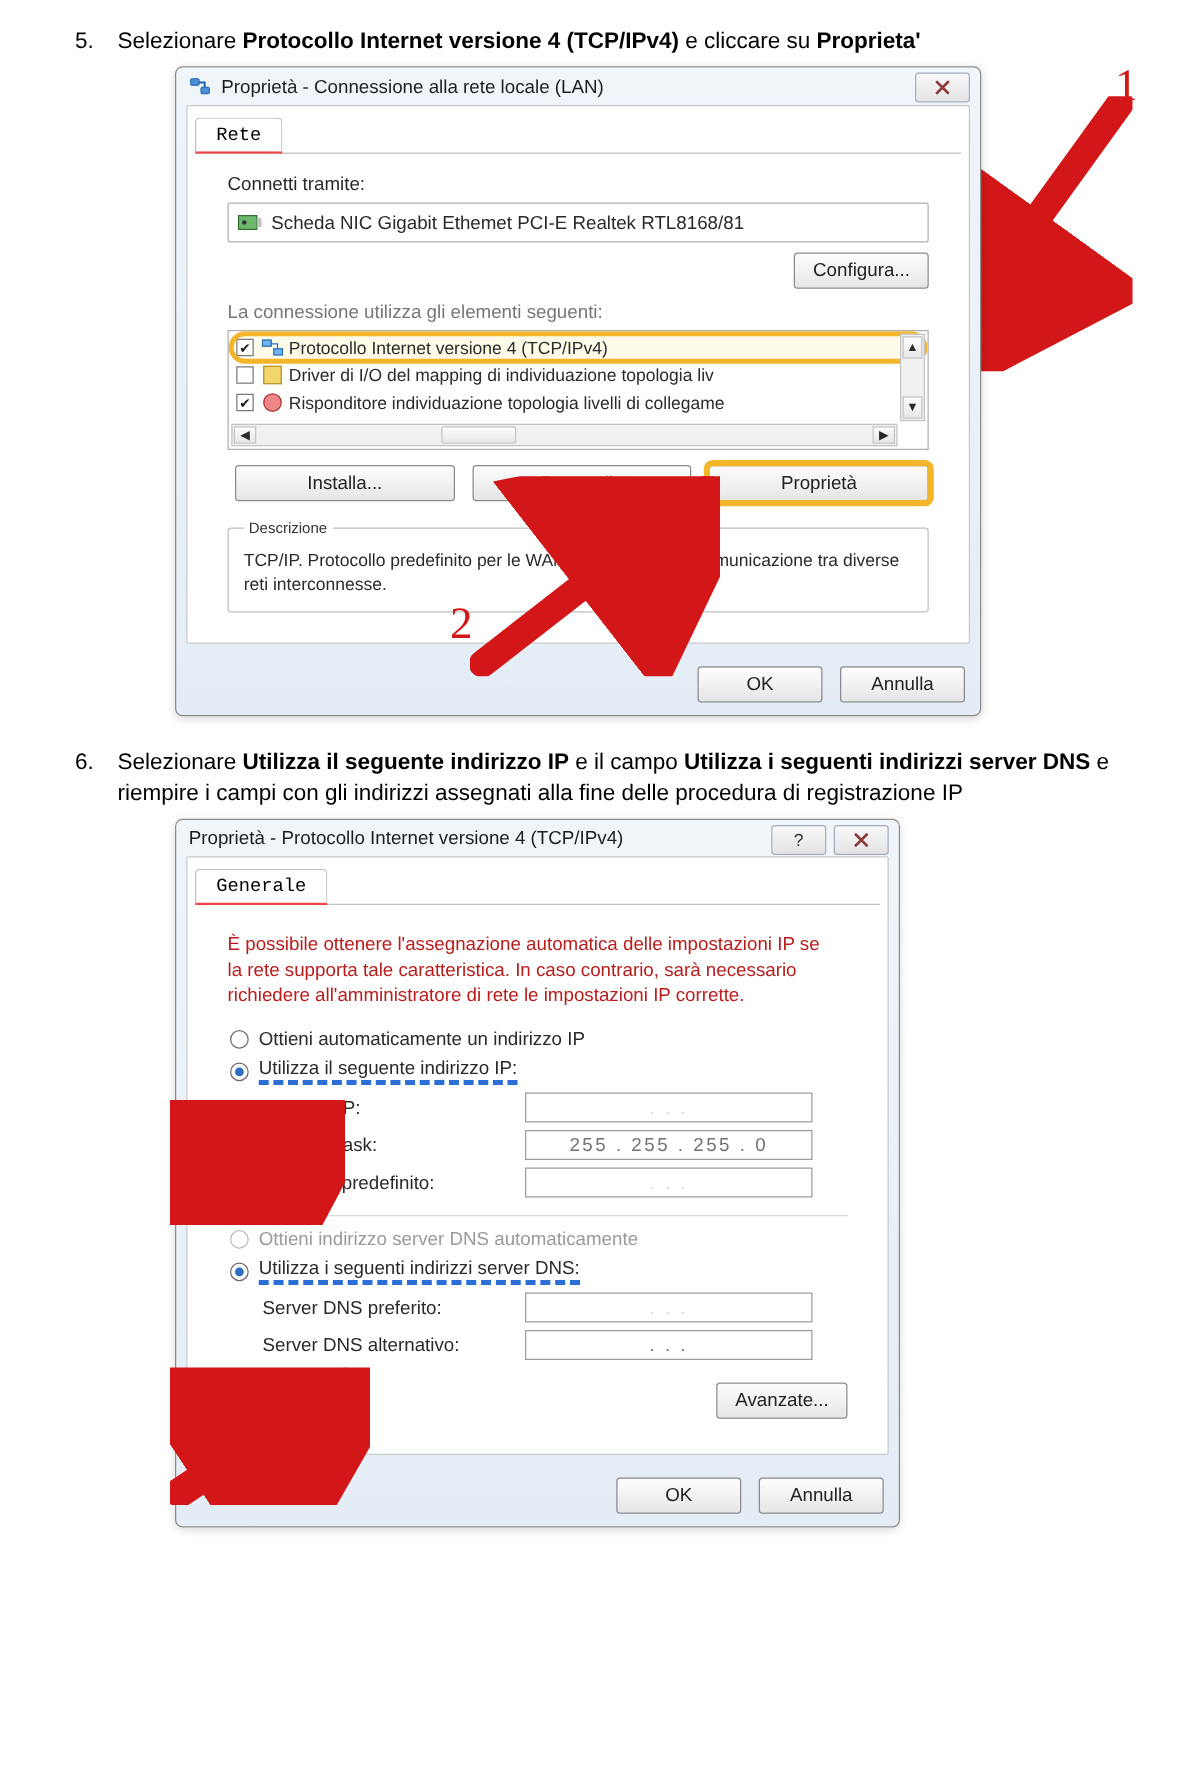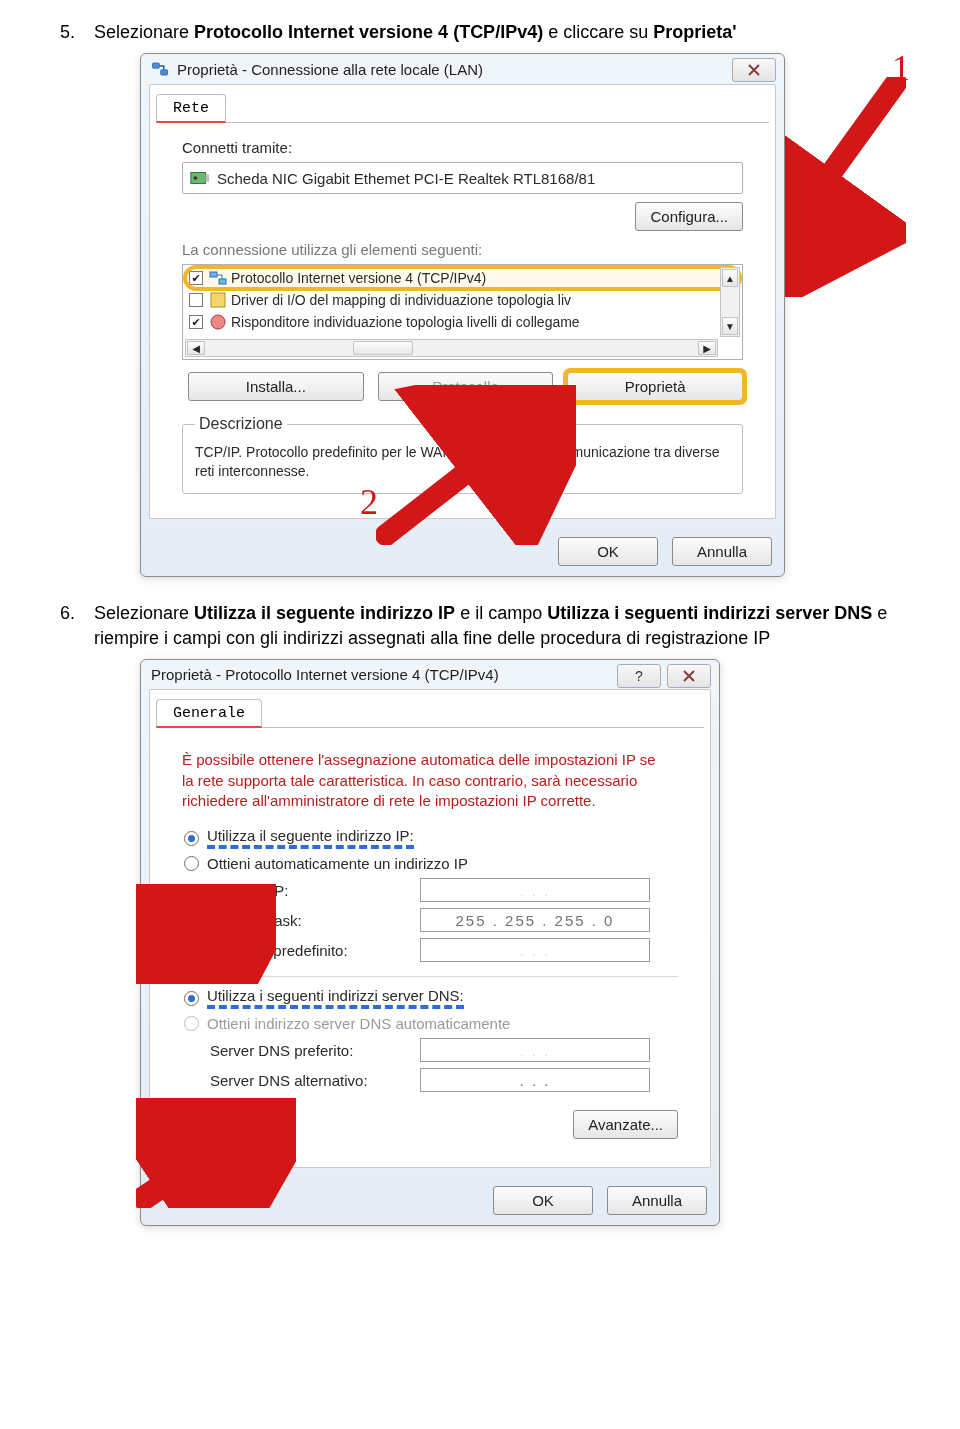--- a/index.html
+++ b/index.html
@@ -169,21 +169,21 @@
   .btn-highlight {
     outline: 5px solid #f3b52a;
     outline-offset: -1px;
   }
   fieldset.desc {
     border: 1px solid #c0c0c0;
     border-radius: 3px;
     padding: 10px 12px 12px 12px;
     margin-top: 14px;
   }
-  fieldset.desc legend { font-size: 16px; padding: 0 4px; color: #333; }
+  fieldset.desc legend { font-size: 12px; padding: 0 4px; color: #333; }
   .desc-text { font-size: 14px; color: #2a2a2a; line-height: 1.35; }
   .okcancel-row {
     display: flex;
     justify-content: flex-end;
     gap: 8px;
     padding: 10px 12px 10px 12px;
   }
   
   .arrow {
     position: absolute;
@@ -383,26 +383,26 @@
     </div>
 
     <div class="dialog-body">
       <div class="tabrow">
         <div class="tab tab-active">Generale</div>
       </div>
       <div class="tab-content" style="position:relative">
         <div class="info-text">È possibile ottenere l'assegnazione automatica delle impostazioni IP se la rete supporta tale caratteristica. In caso contrario, sarà necessario richiedere all'amministratore di rete le impostazioni IP corrette.</div>
 
         <div class="radio-row">
+          <span class="radio"></span>
+          <span>Ottieni automaticamente un indirizzo IP</span>
+        </div>
+        <div class="radio-row">
           <span class="radio selected"></span>
           <span class="dash-underline">Utilizza il seguente indirizzo IP:</span>
-        </div>
-        <div class="radio-row">
-          <span class="radio"></span>
-          <span>Ottieni automaticamente un indirizzo IP</span>
         </div>
 
         <div class="arrow" style="top:156px; left:-14px;">
           <svg width="140" height="100" viewBox="0 0 140 100">
             <defs>
                 <marker id="ah3" markerWidth="10" markerHeight="10" refX="6" refY="5" orient="auto">
               <path d="M0,0 L10,5 L0,10 z" fill="#d31719"></path>
                 </marker>
               </defs>
             <path d="M8,92 L120,12" stroke="#d31719" stroke-width="24" marker-end="url(#ah3)" stroke-linecap="round"></path>
@@ -417,27 +417,27 @@
           <label>Subnet mask:</label>
           <span class="ip-input">255 . 255 . 255 .   0</span>
         </div>
         <div class="form-row">
           <label>Gateway predefinito:</label>
           <span class="ip-input faded">.         .         .</span>
         </div>
 
         <div class="sep-line"></div>
 
+        <div class="radio-row" style="color:#9a9a9a">
+          <span class="radio disabled"></span>
+          <span>Ottieni indirizzo server DNS automaticamente</span>
+        </div>
         <div class="radio-row">
           <span class="radio selected"></span>
           <span class="dash-underline">Utilizza i seguenti indirizzi server DNS:</span>
-        </div>
-        <div class="radio-row" style="color:#9a9a9a">
-          <span class="radio disabled"></span>
-          <span>Ottieni indirizzo server DNS automaticamente</span>
         </div>
 
         <div class="arrow" style="top:370px; left:-14px;">
           <svg width="160" height="110" viewBox="0 0 160 110">
             <defs>
                 <marker id="ah4" markerWidth="10" markerHeight="10" refX="6" refY="5" orient="auto">
               <path d="M0,0 L10,5 L0,10 z" fill="#d31719"></path>
                 </marker>
               </defs>
             <path d="M8,100 L140,12" stroke="#d31719" stroke-width="24" marker-end="url(#ah4)" stroke-linecap="round"></path>

